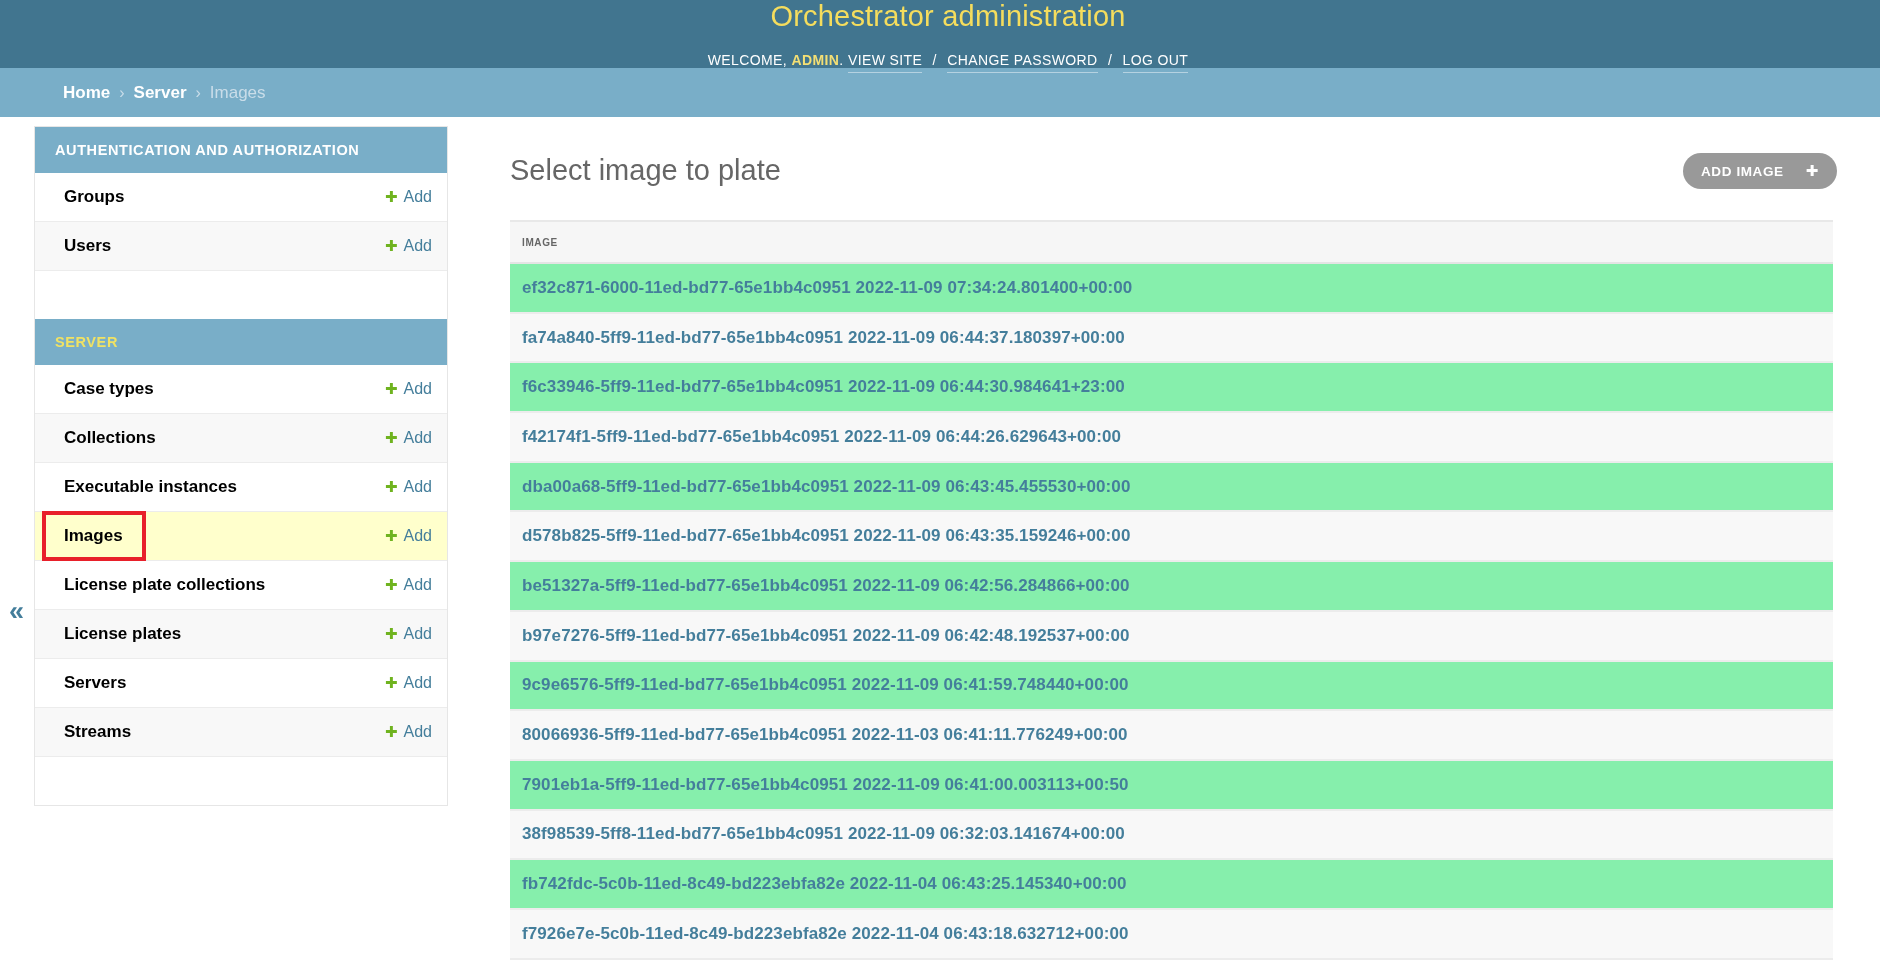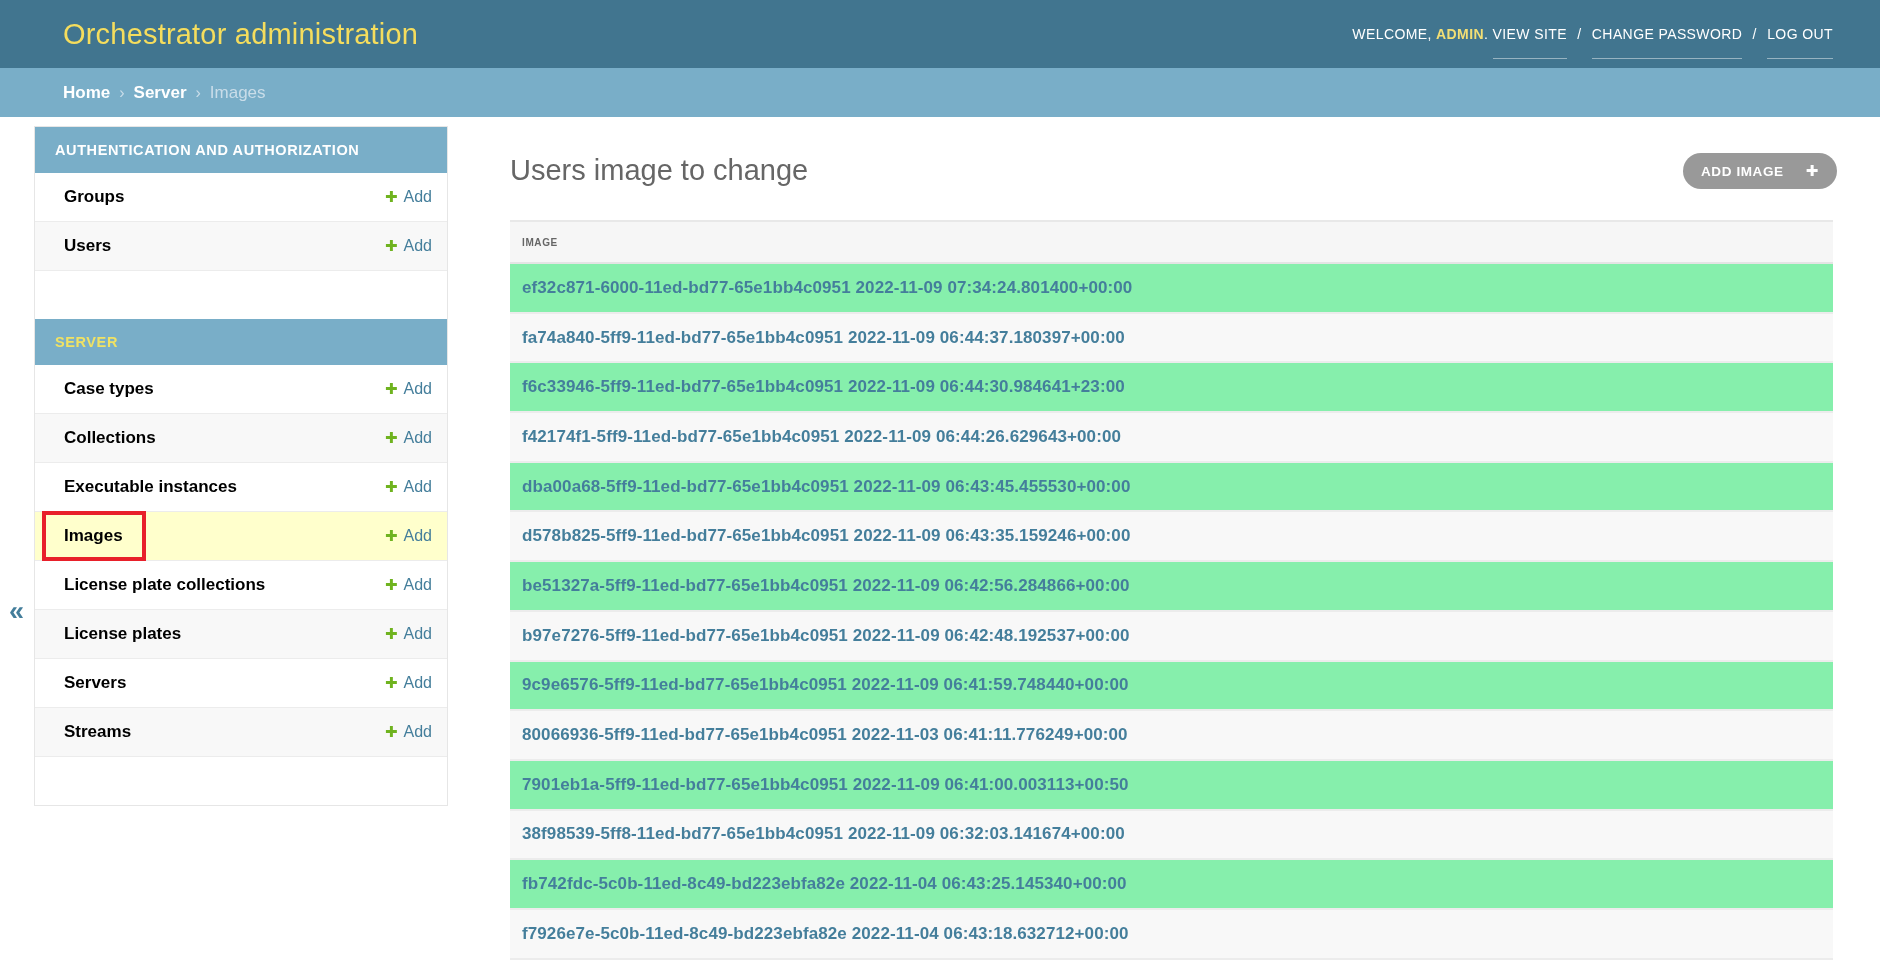--- a/index.html
+++ b/index.html
@@ -4,25 +4,25 @@
 <style>
   html,body{margin:0;padding:0;background:#fff;}
   body{width:1880px;height:966px;overflow:hidden;
        font-family:"Liberation Sans","DejaVu Sans",sans-serif;
        -webkit-font-smoothing:antialiased;}
   a{text-decoration:none;cursor:pointer;}
   #page{position:relative;width:1880px;height:966px;background:#fff;}
 
   
   #hdr{height:68px;background:#41758f;display:flex;align-items:center;
-       justify-content:space-between;padding:0 47px 0 63px;box-sizing:border-box;}
+       justify-content:space-between;padding:0 47px 0 63px;box-sizing:border-box;flex-direction:column;}
   #site-title{color:#f5dd5d;font-size:29px;font-weight:400;letter-spacing:.2px;}
   #user-tools{color:#fff;font-size:14px;letter-spacing:.4px;white-space:nowrap;}
   #user-tools .uname{color:#f3df74;font-weight:700;}
-  #user-tools a{color:#fff;border-bottom:1px solid rgba(255,255,255,.45);padding-bottom:16px;}
+  #user-tools a{color:#fff;border-bottom:1px solid rgba(255,255,255,.45);padding-bottom:4px;}
   #user-tools .sep{margin:0 6px;}
 
   
   #crumbs{height:49px;background:#79aec8;display:flex;align-items:center;
           padding-left:63px;font-size:17px;color:#c9dde9;box-sizing:border-box;text-align:center;}
   #crumbs a{color:#fff;font-weight:600;}
   #crumbs .bsep{margin:0 9px;color:#c9dde9;font-size:16px;}
   #crumbs .current{color:#c9dde9;}
 
   
@@ -171,21 +171,21 @@
       <span class="plus">✚</span>
       <span class="add-text">Add</span>
     </a>
   </div>
         </div>
   </div>
     </div>
   <div id="collapse">«</div>
   <div id="red-box"></div>
 
-  <h1 id="page-h1">Users image to change</h1>
+  <h1 id="page-h1">Select image to plate</h1>
   <a id="add-btn">
     <span>ADD IMAGE</span>
     <span class="btn-plus">✚</span>
   </a>
 
   <div id="results">
     <div id="thead-row">
       <a>IMAGE</a>
     </div>
     <div id="tbody">

